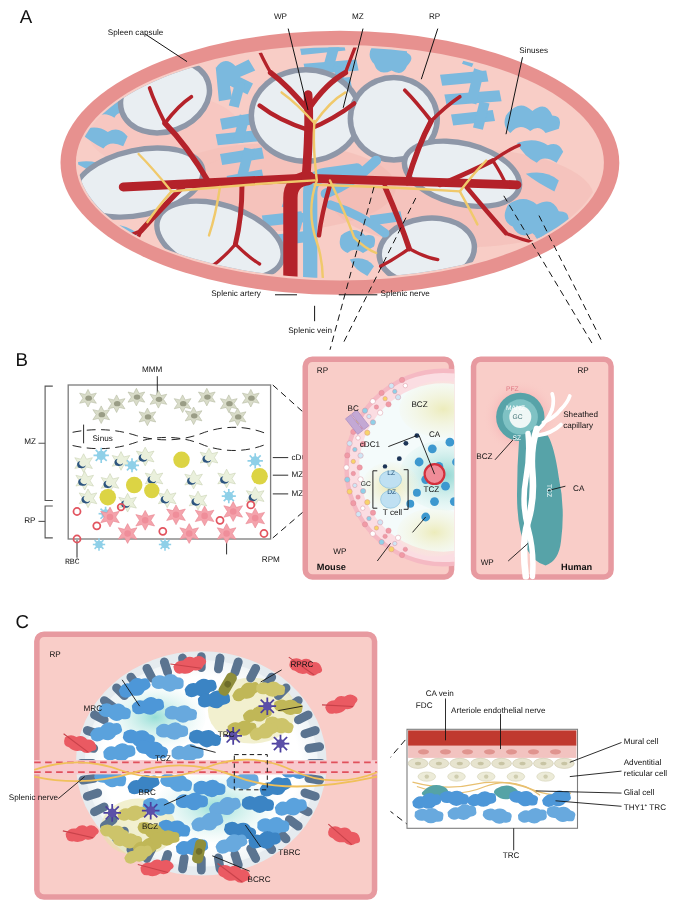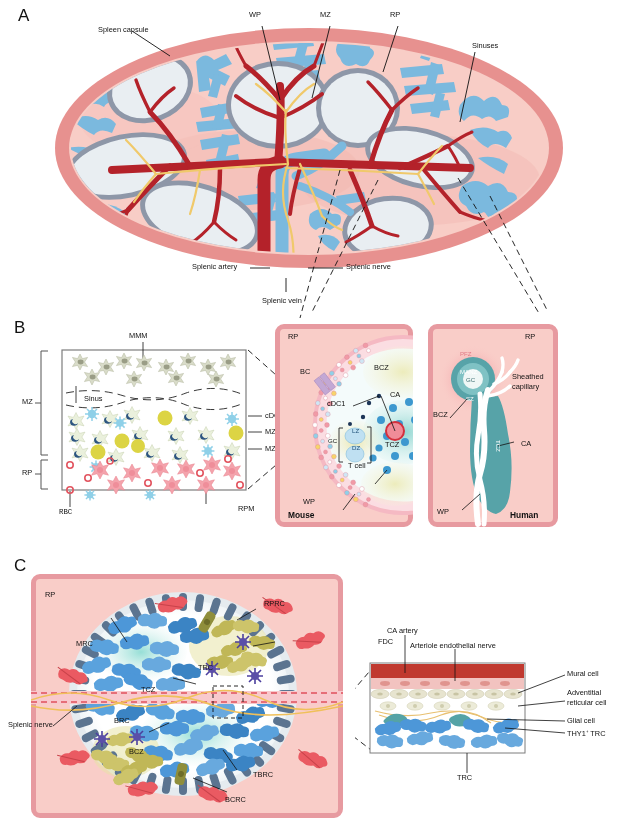--- a/index.html
+++ b/index.html
@@ -636,21 +636,21 @@
     <g stroke="#111" stroke-width="0.8" fill="none">
       <line x1="104" y1="72" x2="78" y2="82"></line>
       <line x1="120" y1="107" x2="106" y2="72"></line>
       <line x1="112" y1="146" x2="100" y2="160"></line>
       <line x1="80" y1="170" x2="68" y2="186"></line>
     </g>
   </g>
 </svg>
 
 <div class="lbl" style="left:288px; top:333px;">RP</div>
-<div class="lbl" style="left:300px; top:368px;">BC</div>
+<div class="lbl" style="left:316px; top:368px;">BC</div>
 <div class="lbl" style="left:374px; top:364px;">BCZ</div>
 <div class="lbl" style="left:390px; top:391px;">CA</div>
 <div class="lbl" style="left:327px; top:400px;">cDC1</div>
 <div class="lbl tiny" style="left:328px; top:437px;">GC</div>
 <div class="lbl tiny" style="left:352px; top:427px; color:#1f4f77;">LZ</div>
 <div class="lbl tiny" style="left:352px; top:444px; color:#1f4f77;">DZ</div>
 <div class="lbl" style="left:385px; top:441px;">TCZ</div>
 <div class="lbl" style="left:348px; top:462px;">T cell</div>
 <div class="lbl" style="left:303px; top:498px;">WP</div>
 <div class="lbl bold" style="left:288px; top:511px;text-align:right;">Mouse</div>
@@ -955,21 +955,21 @@
     </g>
   </g>
 </svg>
 
 <div class="lbl" style="left:45px; top:591px;">RP</div>
 <div class="lbl" style="left:264px; top:600px;">RPRC</div>
 <div class="lbl" style="left:76px; top:640px;">MRC</div>
 <div class="lbl" style="left:378px; top:638px;">FDC</div>
 <div class="lbl" style="left:198px; top:664px;">TRC</div>
 <div class="lbl" style="left:141px; top:686px;">TCZ</div>
-<div class="lbl" style="left:114px; top:717px;">BRC</div>
+<div class="lbl" style="left:126px; top:717px;">BRC</div>
 <div class="lbl" style="left:129px; top:748px;">BCZ</div>
 <div class="lbl" style="left:253px; top:771px;">TBRC</div>
 <div class="lbl" style="left:225px; top:796px;">BCRC</div>
 <div class="lbl" style="left:8px; top:721px;">Splenic nerve</div>
 
 <svg width="263" height="200" style="position:absolute; left:355px; top:615px;">
 
   <g stroke="#111" stroke-width="0.9" fill="none" stroke-dasharray="6,4">
     <line x1="-10" y1="85" x2="20" y2="50"></line>
     <line x1="-10" y1="115" x2="20" y2="138"></line>
@@ -1077,21 +1077,21 @@
     <line x1="50" y1="20" x2="50" y2="58"></line>
     <line x1="100" y1="34" x2="100" y2="66"></line>
     <line x1="163" y1="78" x2="210" y2="60"></line>
     <line x1="163" y1="91" x2="210" y2="86"></line>
     <line x1="132" y1="104" x2="210" y2="106"></line>
     <line x1="150" y1="113" x2="210" y2="118"></line>
     <line x1="112" y1="138" x2="112" y2="158"></line>
   </g>
 </svg>
 
-<div class="lbl" style="left:387px; top:627px;">CA artery</div>
+<div class="lbl" style="left:387px; top:627px;">CA vein</div>
 <div class="lbl" style="left:410px; top:642px;">Arteriole endothelial nerve</div>
 <div class="lbl" style="left:567px; top:670px;">Mural cell</div>
 <div class="lbl" style="left:567px; top:689px;">Adventitial</div>
 <div class="lbl" style="left:567px; top:699px;">reticular cell</div>
 <div class="lbl" style="left:567px; top:717px;">Glial cell</div>
 <div class="lbl" style="left:567px; top:730px;">THY1⁺ TRC</div>
 <div class="lbl" style="left:457px; top:774px;">TRC</div>
 
 </div>
 

